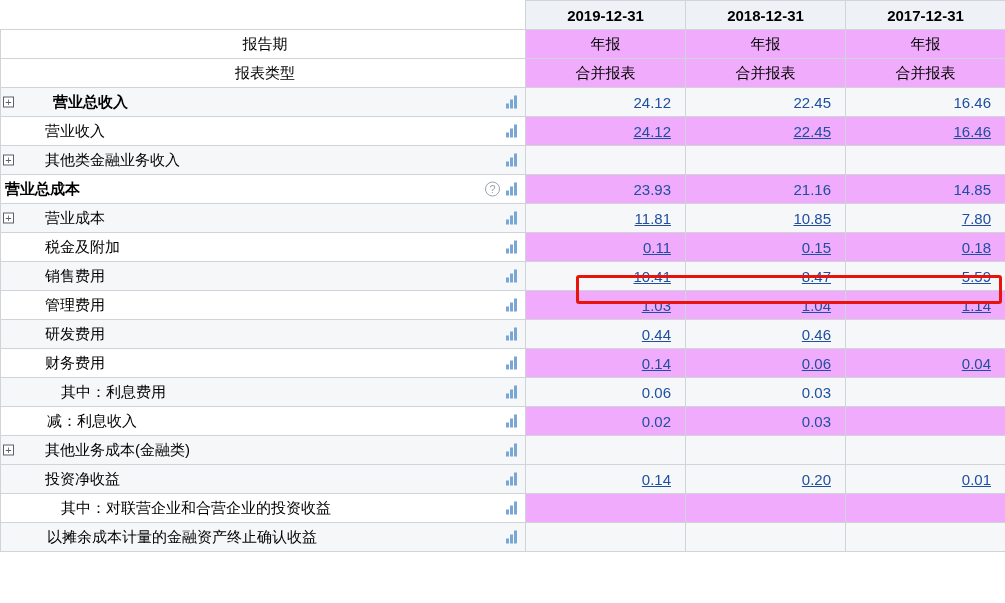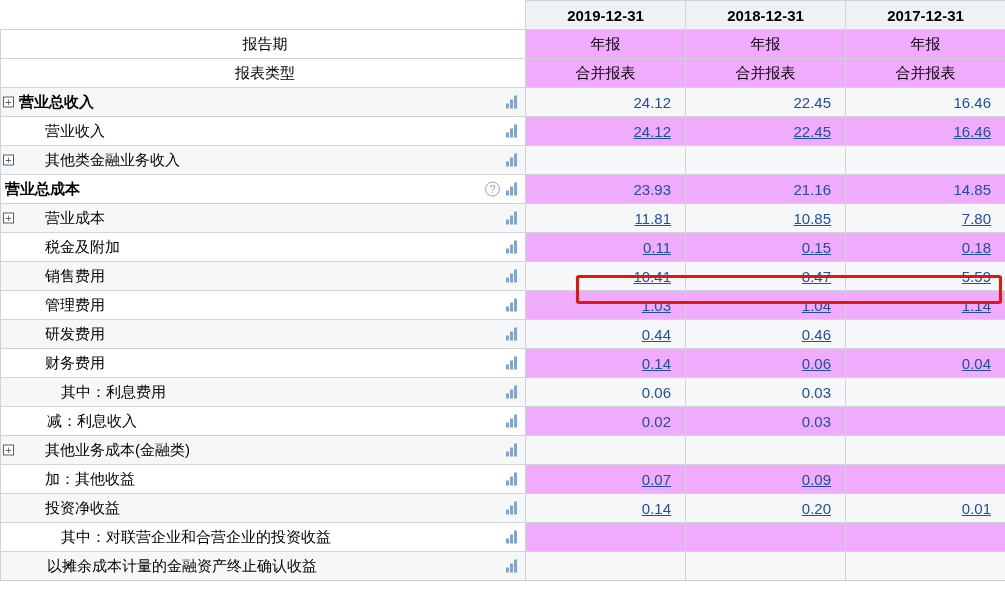--- a/index.html
+++ b/index.html
@@ -130,21 +130,21 @@
           <td class="val-cell" style="text-align: center; color: rgb(0, 0, 0); padding-right: 0px;">年报</td>
           <td class="val-cell" style="text-align: center; color: rgb(0, 0, 0); padding-right: 0px;">年报</td>
         </tr>
         <tr>
           <td class="label-cell pad0"><span class="label-text">报表类型</span></td>
           <td class="val-cell" style="text-align: center; color: rgb(0, 0, 0); padding-right: 0px;">合并报表</td>
           <td class="val-cell" style="text-align: center; color: rgb(0, 0, 0); padding-right: 0px;">合并报表</td>
           <td class="val-cell" style="text-align: center; color: rgb(0, 0, 0); padding-right: 0px;">合并报表</td>
         </tr>
         <tr>
-          <td class="label-cell zebra"><div class="expander">+</div><span class="label-text pad0 bold" style="padding-left: 18px;">营业总收入</span><div class="icons-right">
+          <td class="label-cell zebra"><div class="expander">+</div><span class="label-text pad0 bold" style="padding-left: 18px; margin-left: 34px;">营业总收入</span><div class="icons-right">
               <div class="bars-icon">
                 <span class="b1"></span>
                 <span class="b2"></span>
                 <span class="b3"></span>
               </div>
             </div></td>
           <td class="val-cell zebra"><span class="num">24.12</span></td>
           <td class="val-cell zebra"><span class="num">22.45</span></td>
           <td class="val-cell zebra"><span class="num">16.46</span></td>
         </tr>
@@ -285,32 +285,20 @@
           <td class="label-cell zebra"><div class="expander">+</div><span class="label-text pad1">其他业务成本(金融类)</span><div class="icons-right">
               <div class="bars-icon">
                 <span class="b1"></span>
                 <span class="b2"></span>
                 <span class="b3"></span>
               </div>
             </div></td>
           <td class="val-cell zebra"></td>
           <td class="val-cell zebra"></td>
           <td class="val-cell zebra"></td>
-        </tr>
-        <tr>
-          <td class="label-cell"><span class="label-text pad1">加：其他收益</span><div class="icons-right">
-              <div class="bars-icon">
-                <span class="b1"></span>
-                <span class="b2"></span>
-                <span class="b3"></span>
-              </div>
-            </div></td>
-          <td class="val-cell"><span class="num link">0.07</span></td>
-          <td class="val-cell"><span class="num link">0.09</span></td>
-          <td class="val-cell"></td>
         </tr>
         <tr>
           <td class="label-cell zebra"><span class="label-text pad1">投资净收益</span><div class="icons-right">
               <div class="bars-icon">
                 <span class="b1"></span>
                 <span class="b2"></span>
                 <span class="b3"></span>
               </div>
             </div></td>
           <td class="val-cell zebra"><span class="num link">0.14</span></td>

